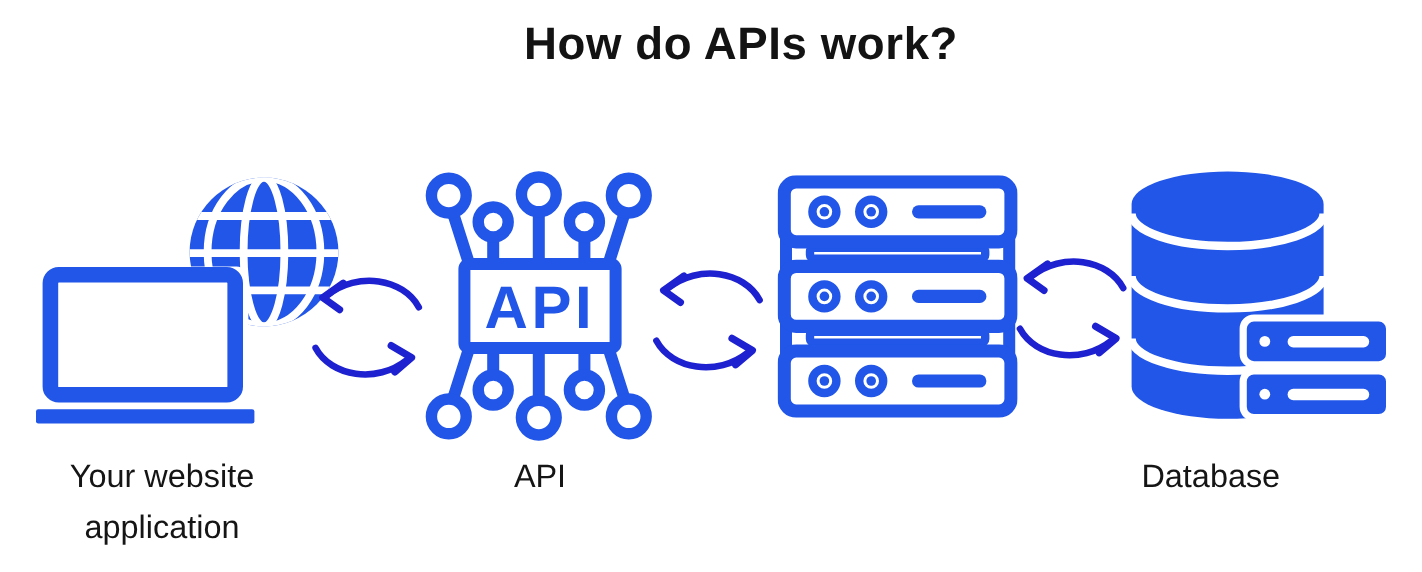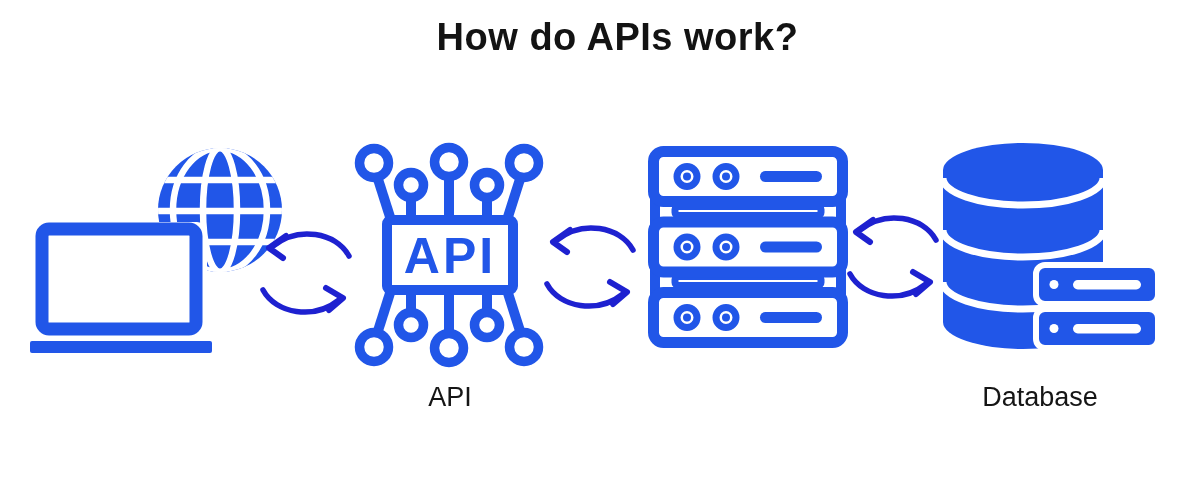--- a/index.html
+++ b/index.html
@@ -28,21 +28,21 @@
   .abs{position:absolute;}
   .node-label{
     position:absolute;top:376px;
     text-align:center;
     font-size:27px;line-height:42px;font-weight:400;
     color:#151515;
   }
   .label-website{left:10px;width:250px;}
   .label-api{left:350px;width:200px;}
   .label-server{left:655px;width:200px;}
-  .label-database{left:940px;width:200px;}
+  .label-database{left:909px;width:200px;}
   svg{display:block;}
   .chip-text{
     font-family:"Liberation Sans", sans-serif;
     font-weight:700;font-size:50px;letter-spacing:3px;
     fill:var(--icon-blue);
   }
 </style>
 </head>
 <body>
 
@@ -190,16 +190,20 @@
       <circle cx="119" cy="146.5" r="4.5" fill="#ffffff"></circle>
       <rect x="138" y="142" width="68" height="9.5" rx="4.75" fill="#ffffff"></rect>
     </g>
     <g>
       <rect x="101" y="171" width="122" height="39" rx="9" fill="var(--icon-blue)" stroke="#ffffff" stroke-width="6"></rect>
       <circle cx="119" cy="190.5" r="4.5" fill="#ffffff"></circle>
       <rect x="138" y="186" width="68" height="9.5" rx="4.75" fill="#ffffff"></rect>
     </g>
   </svg>
 
+  <div class="node-label label-website">
+    <span style="display:block">Your website</span>
+    <span style="display:block">application</span>
+  </div>
   <div class="node-label label-api">API</div>
   <div class="node-label label-database">Database</div>
 
 </div>
 
 </body></html>

